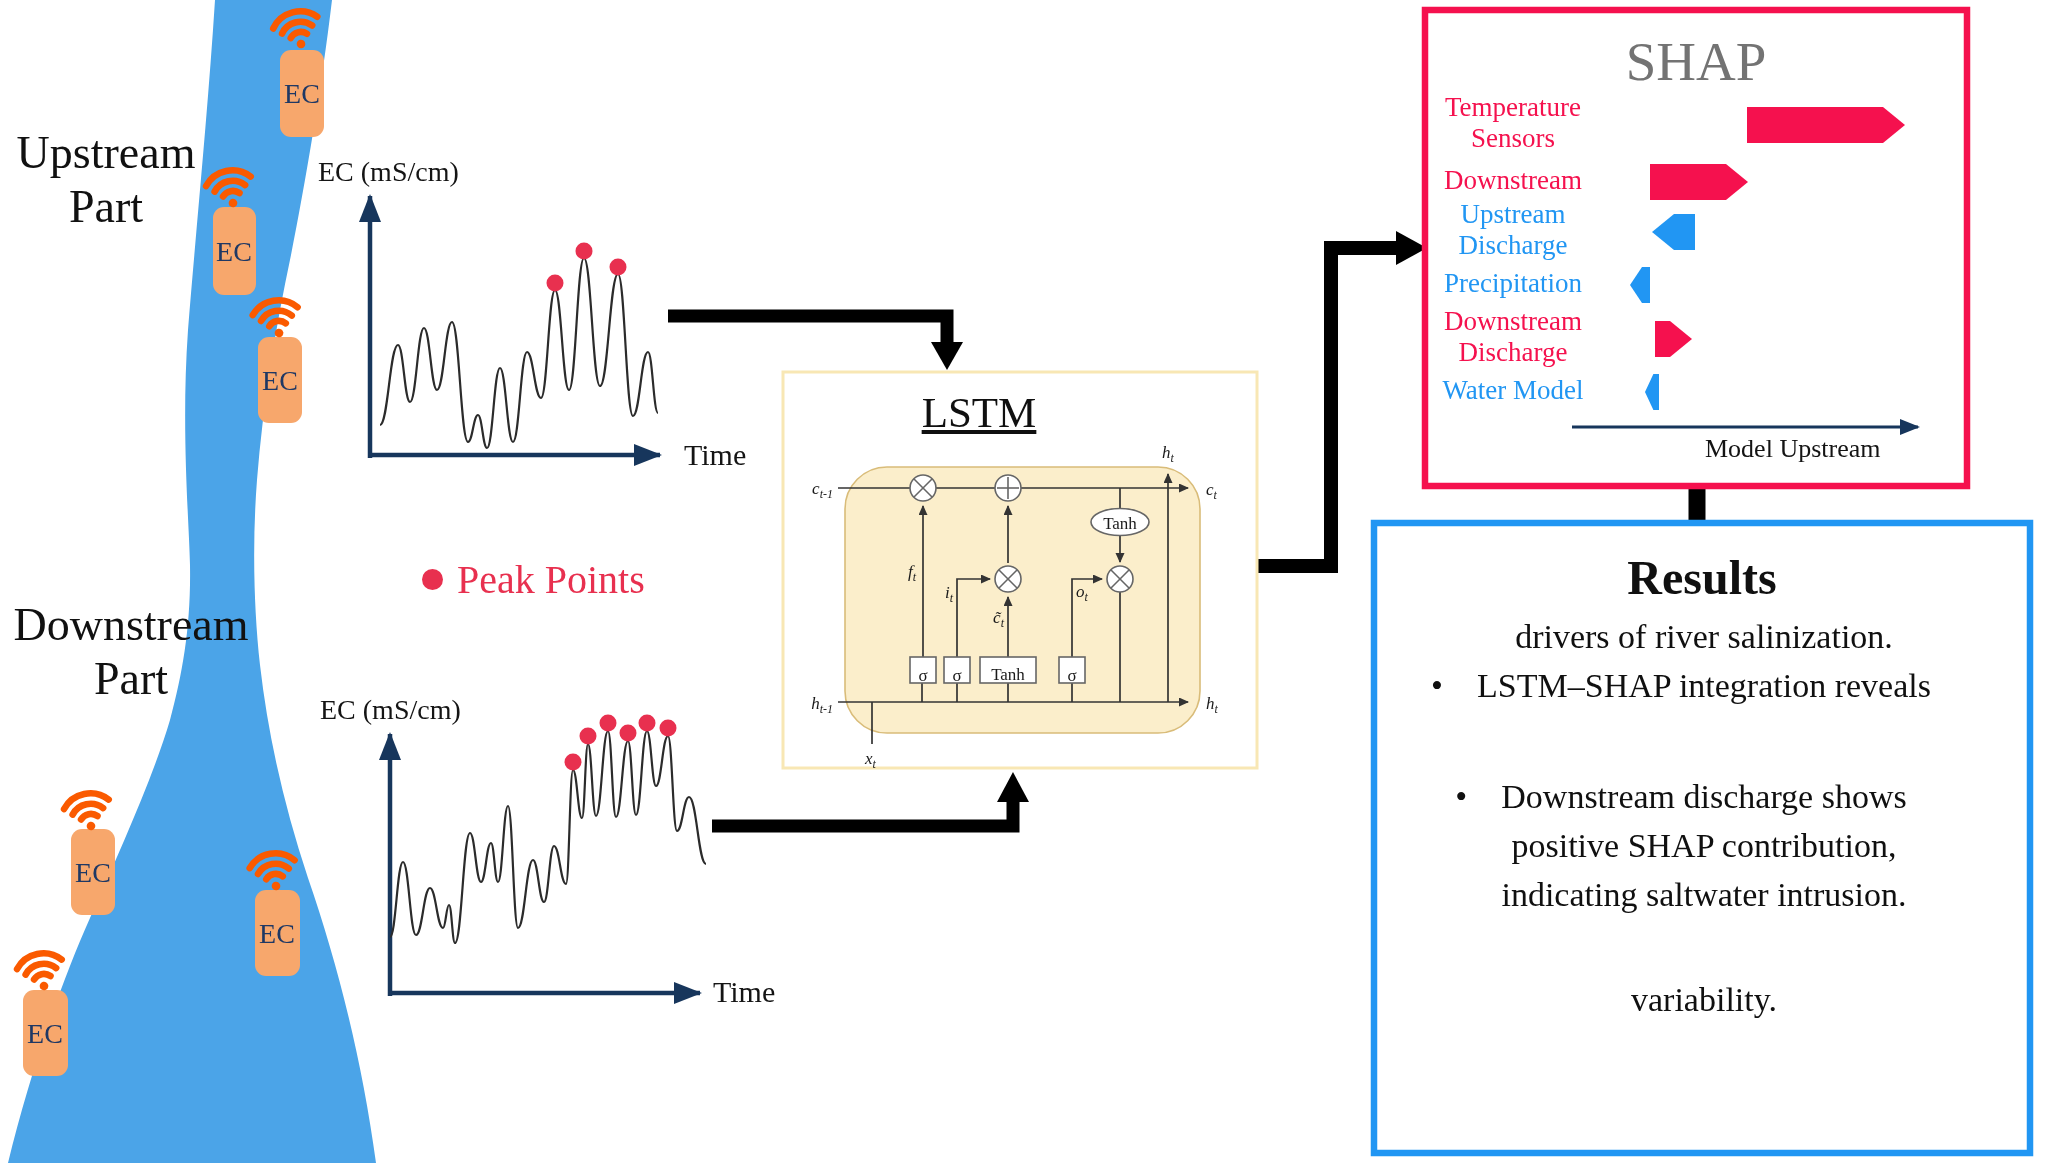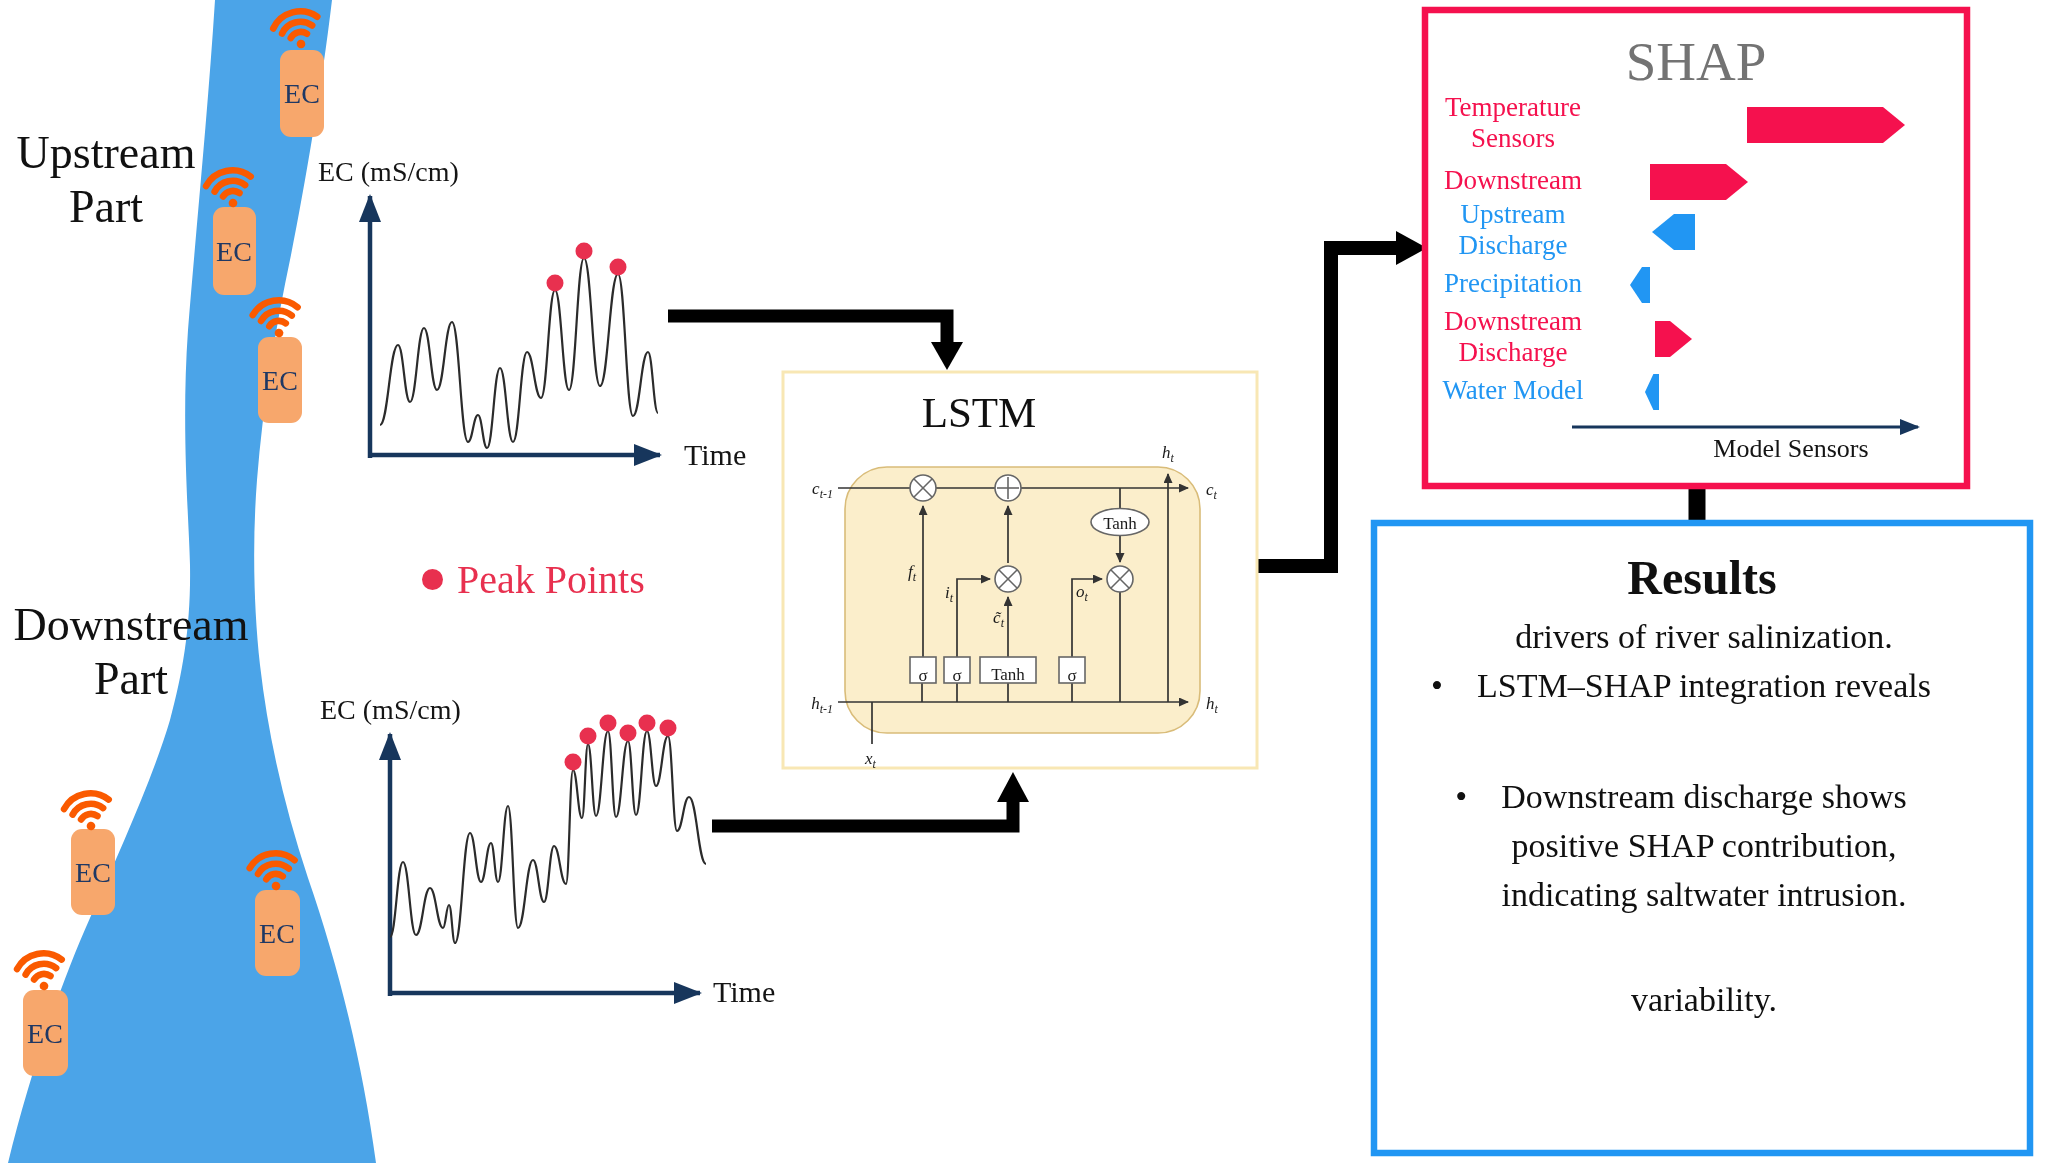--- a/index.html
+++ b/index.html
@@ -210,24 +210,24 @@
 <div class="ov axis-lab" style="left:318px;top:156px;">EC (mS/cm)</div>
 <div class="ov time-lab" style="left:684px;top:438px;">Time</div>
 <div class="ov axis-lab" style="left:320px;top:694px;">EC (mS/cm)</div>
 <div class="ov time-lab" style="left:713px;top:975px;">Time</div>
 
 <div class="ov legend" style="left:422px;top:556px;">
   <span class="dot" style="background:#E8304F"></span>
   <span class="txt" style="color:#E8304F">Peak Points</span>
 </div>
 
-<div class="ov box-title" style="left:783px;top:388px;width:392px;text-align:center;font-size:43px;color:#101010;">LSTM</div>
+<div class="ov box-title" style="left:783px;top:388px;width:392px;text-align:center;font-size:43px;color:#101010;text-decoration:underline;">LSTM</div>
 
 <div class="ov box-title" style="left:1425px;top:30px;width:542px;text-align:center;font-size:55px;color:#737373;">SHAP</div>
-<div class="ov" style="left:1705px;top:434px;width:172px;text-align:center;font-size:26px;color:#141414;white-space:nowrap;">Model Sensors</div>
+<div class="ov" style="left:1705px;top:434px;width:172px;text-align:center;font-size:26px;color:#141414;white-space:nowrap;">Model Upstream</div>
 <div class="ov" id="shap-label-layer" style="left:0;top:0;width:0;height:0;">
       <div class="shap-feature" style="top: 92px; color: rgb(245, 17, 78);">
         <div>Temperature</div>
         <div>Sensors</div>
       </div>
       <div class="shap-feature" style="top: 164.5px; color: rgb(245, 17, 78);">
         <div>Downstream</div>
       </div>
       <div class="shap-feature" style="top: 199px; color: rgb(33, 150, 243);">
         <div>Upstream</div>

